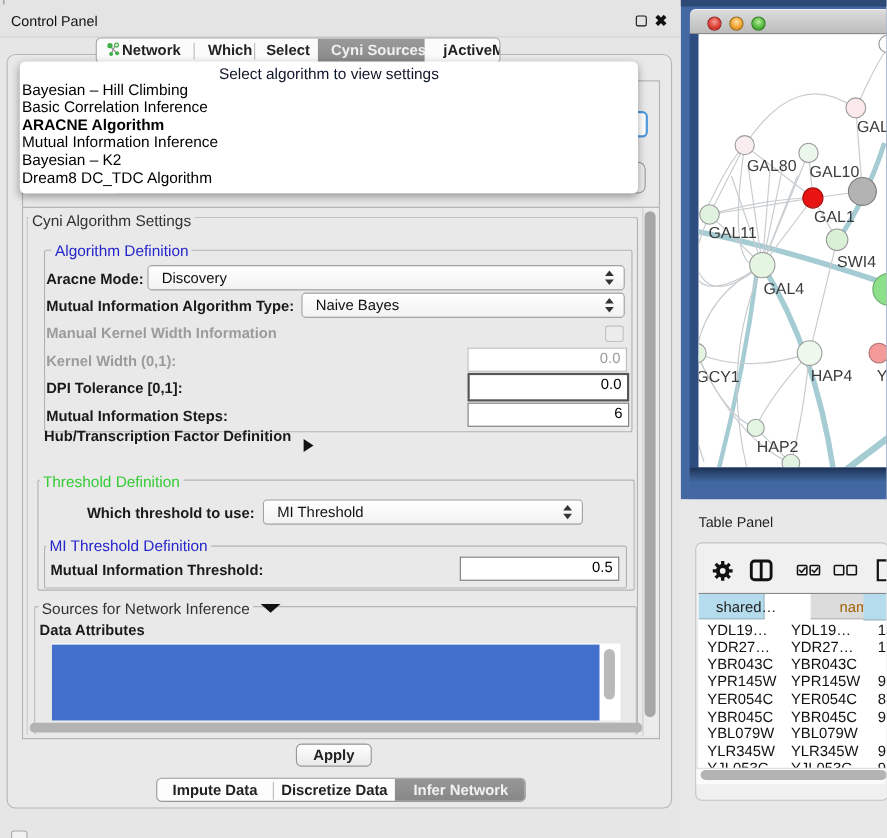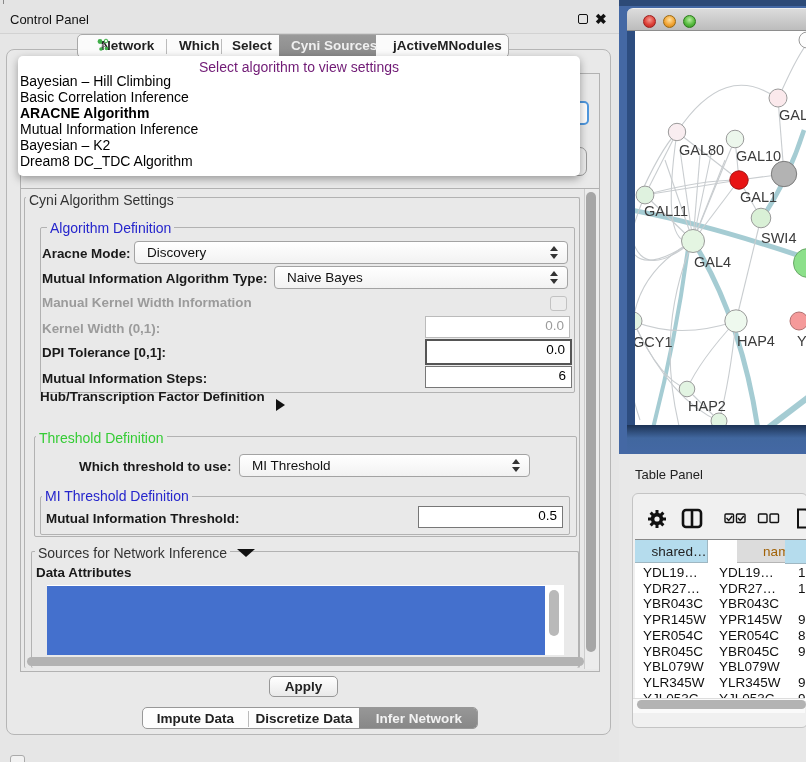--- a/index.html
+++ b/index.html
@@ -106,21 +106,21 @@
 
 <div class="abs" style="left:142px;top:707px;width:336px;height:22px;border:1px solid #989898;border-radius:5px;background:#fdfdfd;box-sizing:border-box;overflow:hidden;">
   <div style="position:absolute;left:0;top:0;width:105px;height:22px;text-align:center;font-size:13.5px;font-weight:bold;color:#222;line-height:21px;">Impute Data</div>
   <div style="position:absolute;left:105px;top:3px;width:1px;height:16px;background:#bbb;"></div>
   <div style="position:absolute;left:106px;top:0;width:110px;height:22px;text-align:center;font-size:13.5px;font-weight:bold;color:#222;line-height:21px;">Discretize Data</div>
   <div style="position:absolute;left:216px;top:0;width:120px;height:22px;background:linear-gradient(#979797,#868686);text-align:center;font-size:13.5px;font-weight:bold;color:#f2f2f2;line-height:21px;">Infer Network</div>
 </div>
 
 <div class="abs" style="left:10px;top:755px;width:13px;height:13px;border:1px solid #aaa;border-radius:3px;background:#f2f2f2;"></div>
 
-<div class="abs" style="left:77px;top:34px;width:432px;height:24px;border:1px solid #a8a8a8;border-radius:5px;background:#fbfbfb;box-sizing:border-box;overflow:hidden;z-index:5;">
+<div class="abs" style="left:87px;top:34px;width:368px;height:24px;border:1px solid #a8a8a8;border-radius:5px;background:#fbfbfb;box-sizing:border-box;overflow:hidden;z-index:5;">
   <div style="position:absolute;left:0;top:0;width:88px;height:24px;"></div>
   <div style="position:absolute;left:23px;top:3px;font-size:13.5px;font-weight:bold;color:#222;">Network</div>
   <div style="position:absolute;left:88px;top:4px;width:1px;height:15px;background:#bbb;"></div>
   <div style="position:absolute;left:101px;top:3px;font-size:13.5px;font-weight:bold;color:#222;">Which</div>
   <div style="position:absolute;left:143px;top:4px;width:1px;height:15px;background:#bbb;"></div>
   <div style="position:absolute;left:154px;top:3px;font-size:13.5px;font-weight:bold;color:#222;">Select</div>
   <div style="position:absolute;left:201px;top:0;width:97px;height:24px;background:linear-gradient(#9a9a9a,#898989);"></div>
   <div style="position:absolute;left:213px;top:3px;font-size:13.5px;font-weight:bold;color:#f0f0f0;">Cyni Sources</div>
   <div style="position:absolute;left:315px;top:3px;font-size:13.5px;font-weight:bold;color:#222;">jActiveMNodules</div>
 </div>
@@ -128,21 +128,21 @@
 <svg class="abs" style="left:97px;top:38px;z-index:6;" width="12" height="14" viewBox="0 0 12 14">
   <line x1="3" y1="4" x2="9" y2="10" stroke="#888" stroke-width="1"></line>
   <line x1="8" y1="3" x2="4" y2="11" stroke="#888" stroke-width="1"></line>
   <circle cx="3" cy="3.5" r="2.4" fill="#3fae49"></circle>
   <circle cx="9" cy="3" r="1.8" fill="#e8f5e9" stroke="#3fae49"></circle>
   <circle cx="4" cy="11" r="1.8" fill="#3fae49"></circle>
   <circle cx="9.5" cy="10.5" r="1.8" fill="#3fae49"></circle>
 </svg>
 
 <div class="abs" style="left:18px;top:56px;width:562px;height:120px;background:#fff;border-radius:5px;box-shadow:0 3px 8px rgba(0,0,0,0.35);z-index:10;">
-  <div style="position:absolute;left:0;top:3px;width:100%;text-align:center;font-size:14px;color:#701a75;">Select algorithm to view settings</div>
+  <div style="position:absolute;left:0;top:3px;width:100%;text-align:center;font-size:14px;color:#0f172a;">Select algorithm to view settings</div>
   <div style="position:absolute;left:2px;top:17px;font-size:14px;color:#000;line-height:16px;">
     Bayesian – Hill Climbing<br>
     Basic Correlation Inference<br>
     <span class="b">ARACNE Algorithm</span><br>
     Mutual Information Inference<br>
     Bayesian – K2<br>
     Dream8 DC_TDC Algorithm
   </div>
 </div>
 
@@ -263,21 +263,21 @@
     <path d="M 80.5 10 l 2.2 2.4 l 3.6 -4.4"></path>
     <path d="M 92 10 l 2.2 2.4 l 3.6 -4.4"></path>
     <rect x="112.5" y="6" width="8.5" height="8.5" rx="1"></rect>
     <rect x="124" y="6" width="8.5" height="8.5" rx="1"></rect>
   </g>
 
   <path d="M 152 1.5 h 8 l 5 5 v 13 h -13 z" fill="none" stroke="#111" stroke-width="2"></path>
 </svg>
 
 <div class="abs" style="left:635px;top:539px;width:171px;height:161px;background:#fff;border-top:1px solid #888;overflow:hidden;font-size:13.5px;">
-  <div style="position:absolute;left:0;top:0;width:73px;height:23px;background:#b5dced;border-right:1px solid #9fb7c2;border-bottom:1px solid #9fb7c2;text-align:center;line-height:23px;color:#222;padding-left:16px;box-sizing:border-box;">shared…</div>
+  <div style="position:absolute;left:0;top:0;width:60px;height:23px;background:#b5dced;border-right:1px solid #9fb7c2;border-bottom:1px solid #9fb7c2;text-align:left;line-height:23px;color:#222;padding-left:16px;box-sizing:border-box;">shared…</div>
   <div style="position:absolute;left:74px;top:0;width:75px;height:23px;background:#dcdcdc;border-right:1px solid #b5b5b5;border-bottom:1px solid #b5b5b5;text-align:center;line-height:23px;color:#a16207;padding-left:12px;box-sizing:border-box;margin-left:28px;">name</div>
   <div style="position:absolute;left:150px;top:0;width:21px;height:23px;background:#b5dced;border-bottom:1px solid #9fb7c2;"></div>
   <div style="position:absolute;left:8px;top:25px;line-height:15.7px;color:#111;">YDL19…<br>YDR27…<br>YBR043C<br>YPR145W<br>YER054C<br>YBR045C<br>YBL079W<br>YLR345W<br>YJL053C</div>
   <div style="position:absolute;left:84px;top:25px;line-height:15.7px;color:#111;">YDL19…<br>YDR27…<br>YBR043C<br>YPR145W<br>YER054C<br>YBR045C<br>YBL079W<br>YLR345W<br>YJL053C</div>
   <div style="position:absolute;left:163px;top:25px;line-height:15.7px;color:#111;">13<br>12<br><br>9.<br>8.<br>9.<br><br>9.<br>9.</div>
 </div>
 
 <div class="abs" style="left:633px;top:698px;width:172px;height:14px;background:#fafafa;border-top:1px solid #ddd;"></div>
 <div class="abs" style="left:637px;top:700px;width:169px;height:9px;background:#b3b3b3;border-radius:4.5px;"></div>
 

